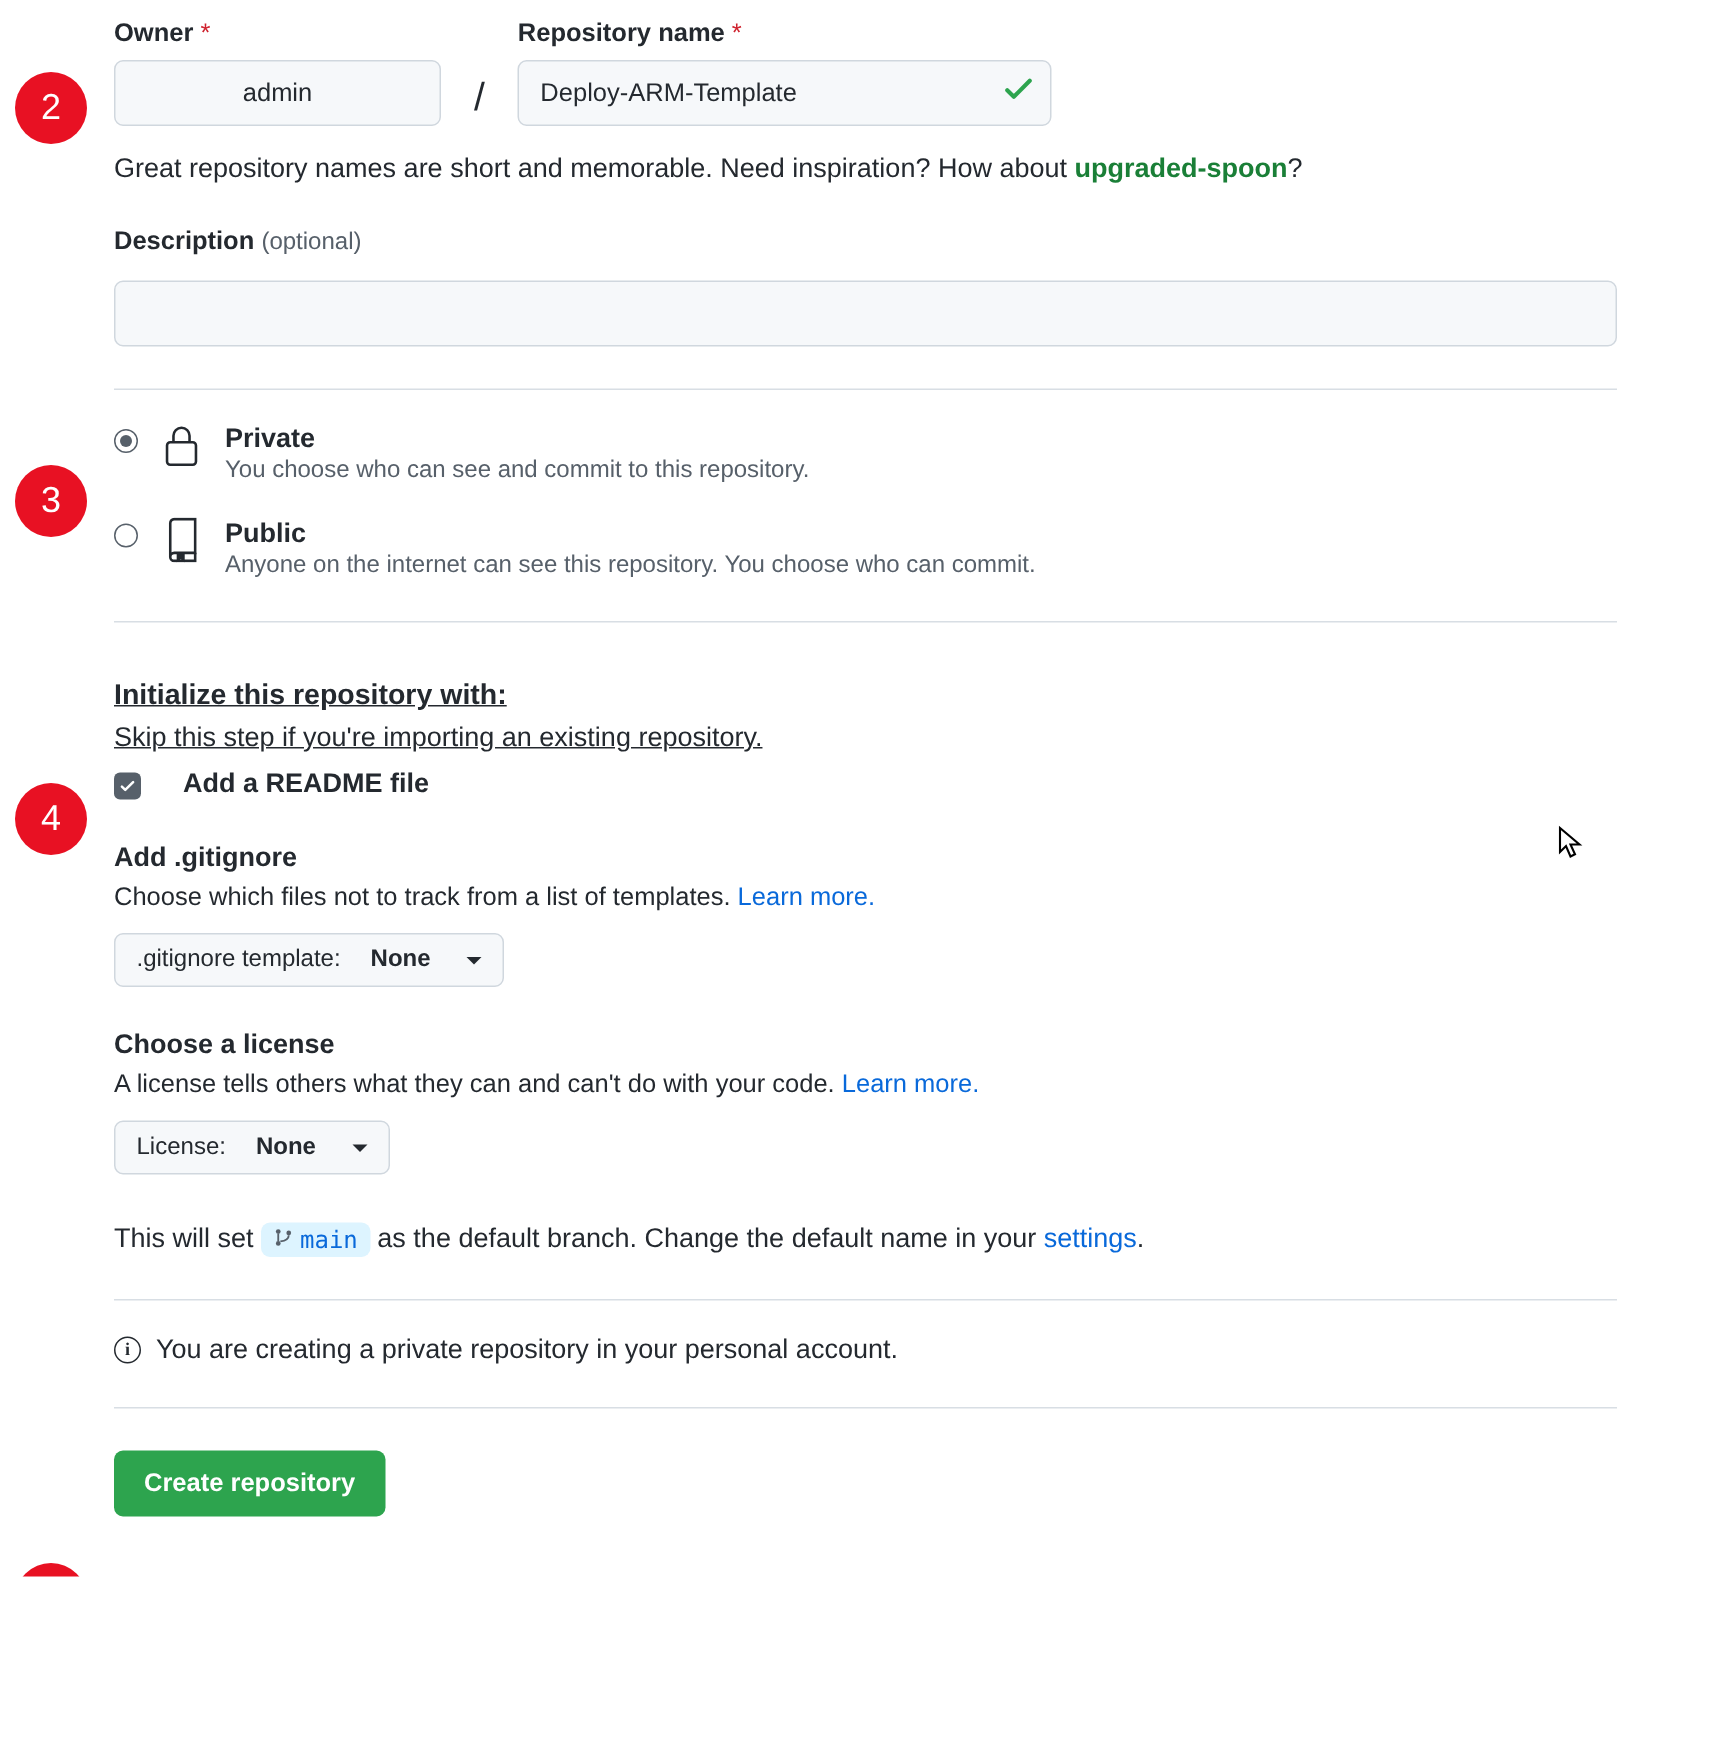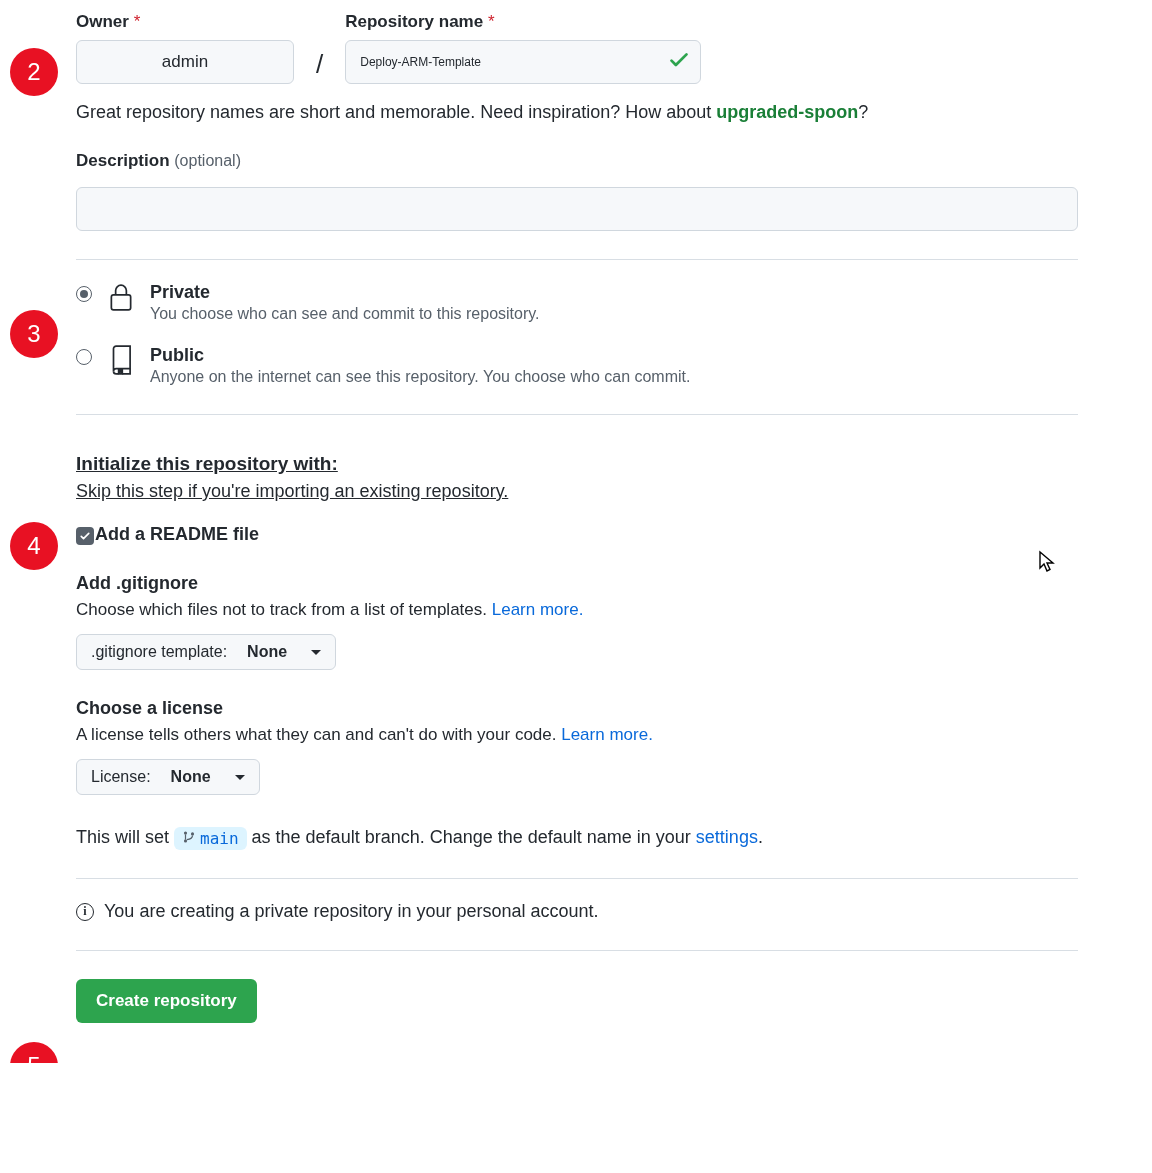--- a/index.html
+++ b/index.html
@@ -18,21 +18,21 @@
   .req { color: #cf222e; font-weight: 400; }
   .owner-select {
     width: 218px; height: 44px; border: 1px solid #d0d7de; border-radius: 6px;
     background: #f6f8fa; display: flex; align-items: center; justify-content: center;
     font-size: 17px; color: #24292f;
   }
   .slash { font-size: 26px; color: #24292f; padding-bottom: 4px; }
   .repo-input-wrap { position: relative; width: 356px; }
   .repo-input {
     width: 100%; height: 44px; border: 1px solid #d0d7de; border-radius: 6px;
-    background: #f6f8fa; padding: 0 42px 0 14px; font-size: 12px; color: #24292f;
+    background: #f6f8fa; padding: 0 42px 0 14px; font-size: 17px; color: #24292f;
     outline: none;
   }
   .check-valid { position: absolute; right: 12px; top: 50%; transform: translateY(-50%); color: #2da44e; }
   .hint { margin: 18px 0 0; font-size: 18px; color: #24292f; }
   .hint .sugg { color: #1a7f37; font-weight: 600; }
   .desc-block { margin-top: 28px; }
   .opt { color: #57606a; font-weight: 400; font-size: 16px; }
   .desc-input {
     width: 1002px; height: 44px; border: 1px solid #d0d7de; border-radius: 6px;
     background: #f6f8fa; margin-top: 8px; padding: 0 12px; font-size: 16px; outline: none;
@@ -44,21 +44,21 @@
     width: 16px; height: 16px; border: 1.5px solid #57606a; border-radius: 50%;
     margin-top: 4px; flex-shrink: 0; display: flex; align-items: center; justify-content: center;
   }
   .radio.sel::after { content: ""; width: 8px; height: 8px; background: #57606a; border-radius: 50%; display: block; }
   .vis-icon { width: 30px; display: flex; justify-content: center; color: #24292f; flex-shrink: 0; }
   .vis-text .t { font-size: 18px; font-weight: 600; }
   .vis-text .d { font-size: 16px; color: #57606a; margin-top: 2px; }
   .init-block { margin-top: 38px; text-decoration: underline; }
   .init-title { font-size: 19px; font-weight: 600; }
   .init-skip { font-size: 18px; color: #24292f; margin-top: 6px; }
-  .chk-row { display: flex; align-items: flex-start; gap: 1px; margin-top: 22px; }
+  .chk-row { display: flex; align-items: flex-start; gap: 28px; margin-top: 10px; }
   .chk {
     width: 18px; height: 18px; border-radius: 4px; background: #57606a;
     display: flex; align-items: center; justify-content: center; color: #fff;
     margin-top: 3px; flex-shrink: 0;
   }
   .chk svg { width: 12px; height: 12px; }
   .chk-text .t { font-size: 18px; font-weight: 600; }
   .chk-text .d { font-size: 17px; color: #24292f; margin-top: 4px; }
   .link { color: #0969da; }
   .sub-block { margin-top: 28px; }

